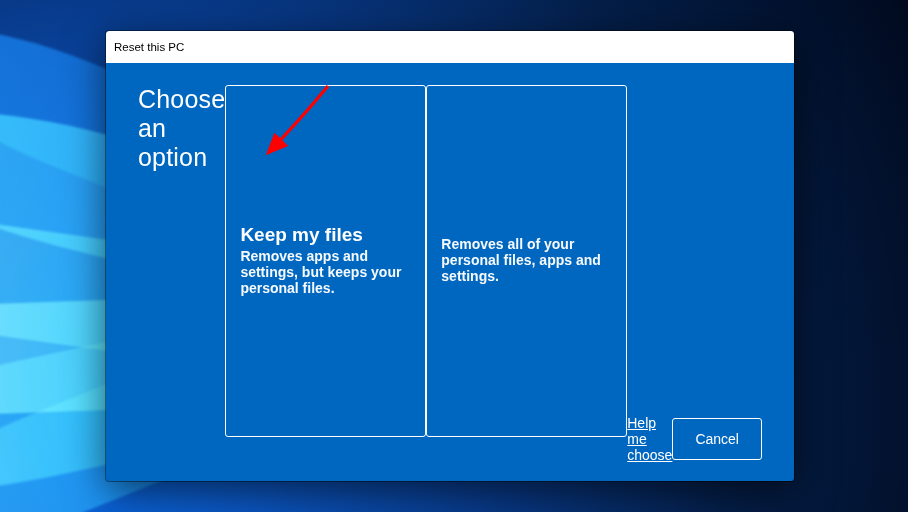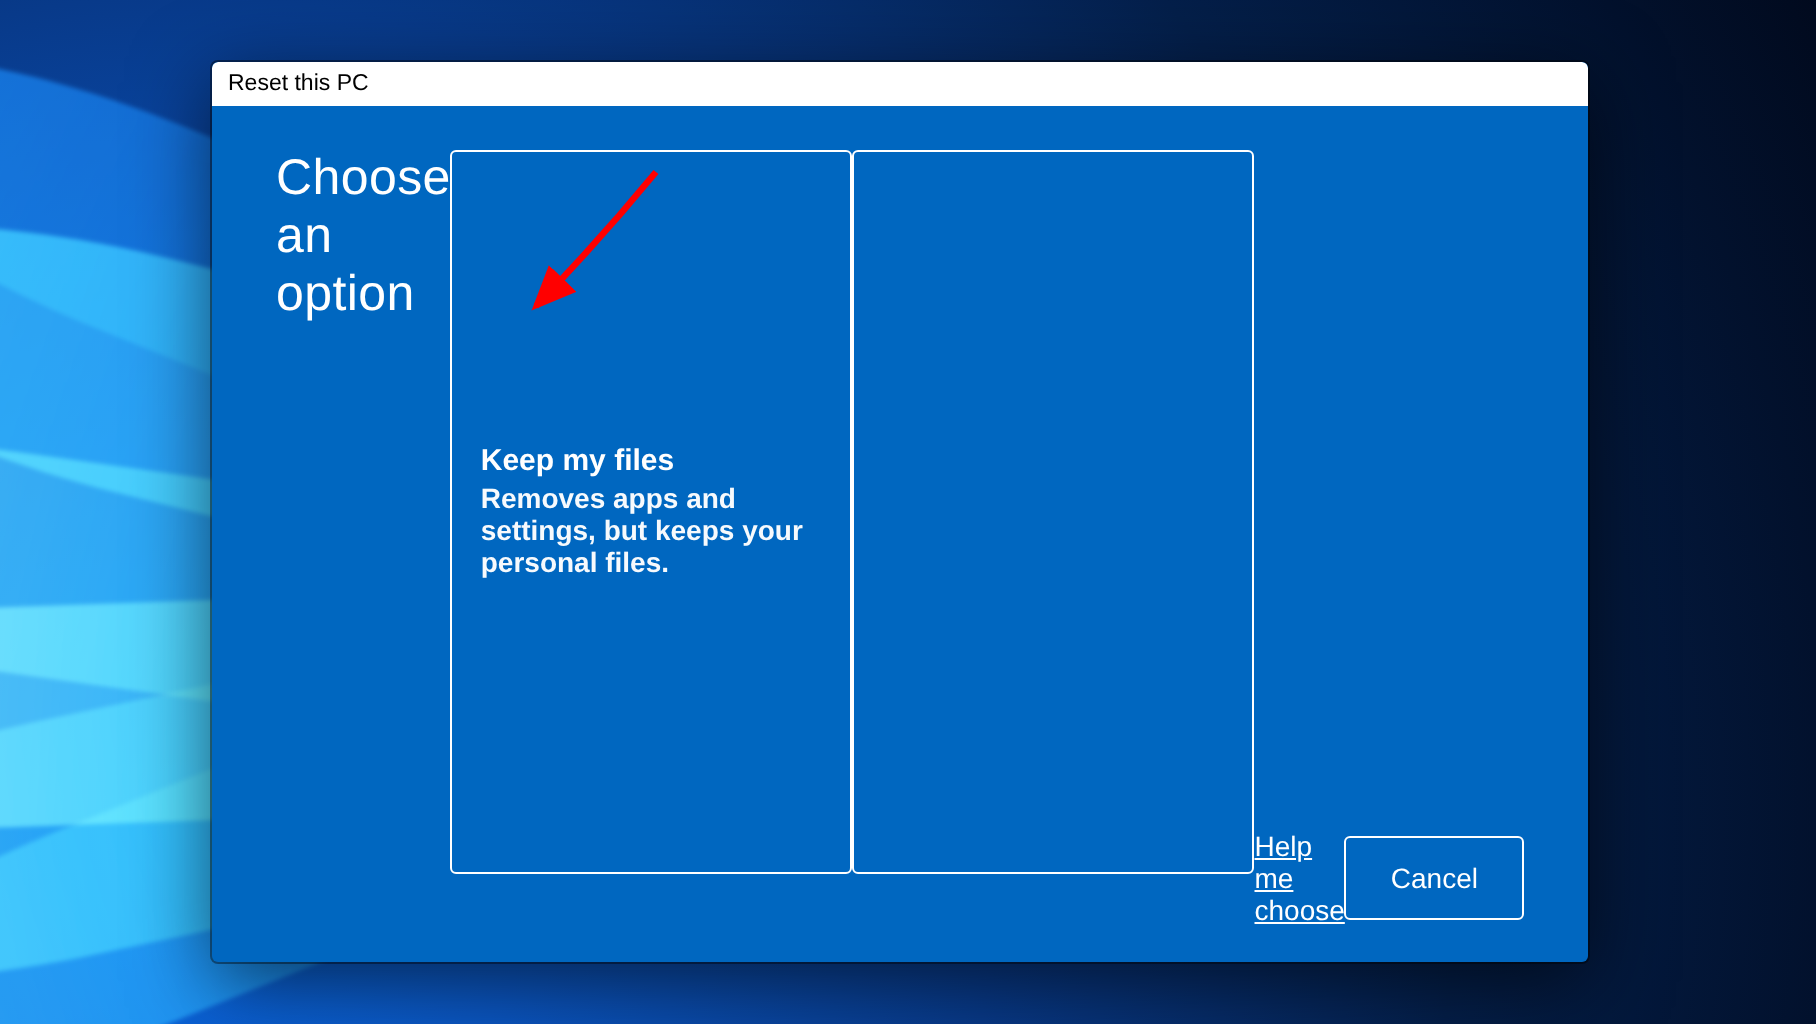--- a/index.html
+++ b/index.html
@@ -36,21 +36,21 @@
       position: absolute;
       left: 106px; top: 31px;
       width: 688px; height: 450px;
       background: #0067c0;
       border-radius: 3px;
       box-shadow: 0 10px 40px rgba(0,0,0,0.6), 0 0 0 1px rgba(0,0,0,0.4);
       display: flex; flex-direction: column;
       overflow: hidden;
     }
     .titlebar {
-      height: 22px;
+      height: 32px;
       background: #ffffff;
       color: #000; font-size: 11.5px;
       display: flex; align-items: center;
       padding: 0 8px;
       border-top-left-radius: 3px; border-top-right-radius: 3px;
     }
     .content {
       flex: 1;
       padding: 22px 32px 18px 32px;
       color: #fff;
@@ -62,21 +62,21 @@
       border: 1.5px solid #fff;
       border-radius: 3px;
       padding: 10px 14px 12px 14px;
       margin-bottom: 26px;
       cursor: pointer;
       background: transparent;
       color: #fff;
       text-align: left;
       display: block; width: 100%;
     }
-    .option .title { font-weight: 700; font-size: 15px; margin-bottom: 2px; }
+    .option .title { font-weight: 700; font-size: 19px; margin-bottom: 2px; }
     .option .desc  { font-weight: 700; font-size: 14px; opacity: .97; }
     .footer {
       margin-top: auto;
       display: flex; justify-content: flex-start; align-items: center;
       padding-top: 8px;
     }
     .help-link { color: #fff; font-size: 14px; text-decoration: underline; cursor: pointer; }
     .cancel-btn {
       border: 1.5px solid #fff; background: transparent; color: #fff;
       font-size: 14px; padding: 12px 22px; border-radius: 3px; cursor: pointer;
@@ -102,20 +102,21 @@
     </div>
     <div class="content">
       <div class="heading">Choose an option</div>
 
       <button class="option">
         <div class="title">Keep my files</div>
         <div class="desc">Removes apps and settings, but keeps your personal files.</div>
       </button>
 
       <button class="option">
+        <div class="desc">Removes all of your personal files, apps and settings.</div>
       </button>
 
       <div class="footer">
         <a class="help-link">Help me choose</a>
         <button class="cancel-btn">Cancel</button>
       </div>
     </div>
   </div>
 
   <svg class="arrow-svg" viewBox="0 0 908 512">

